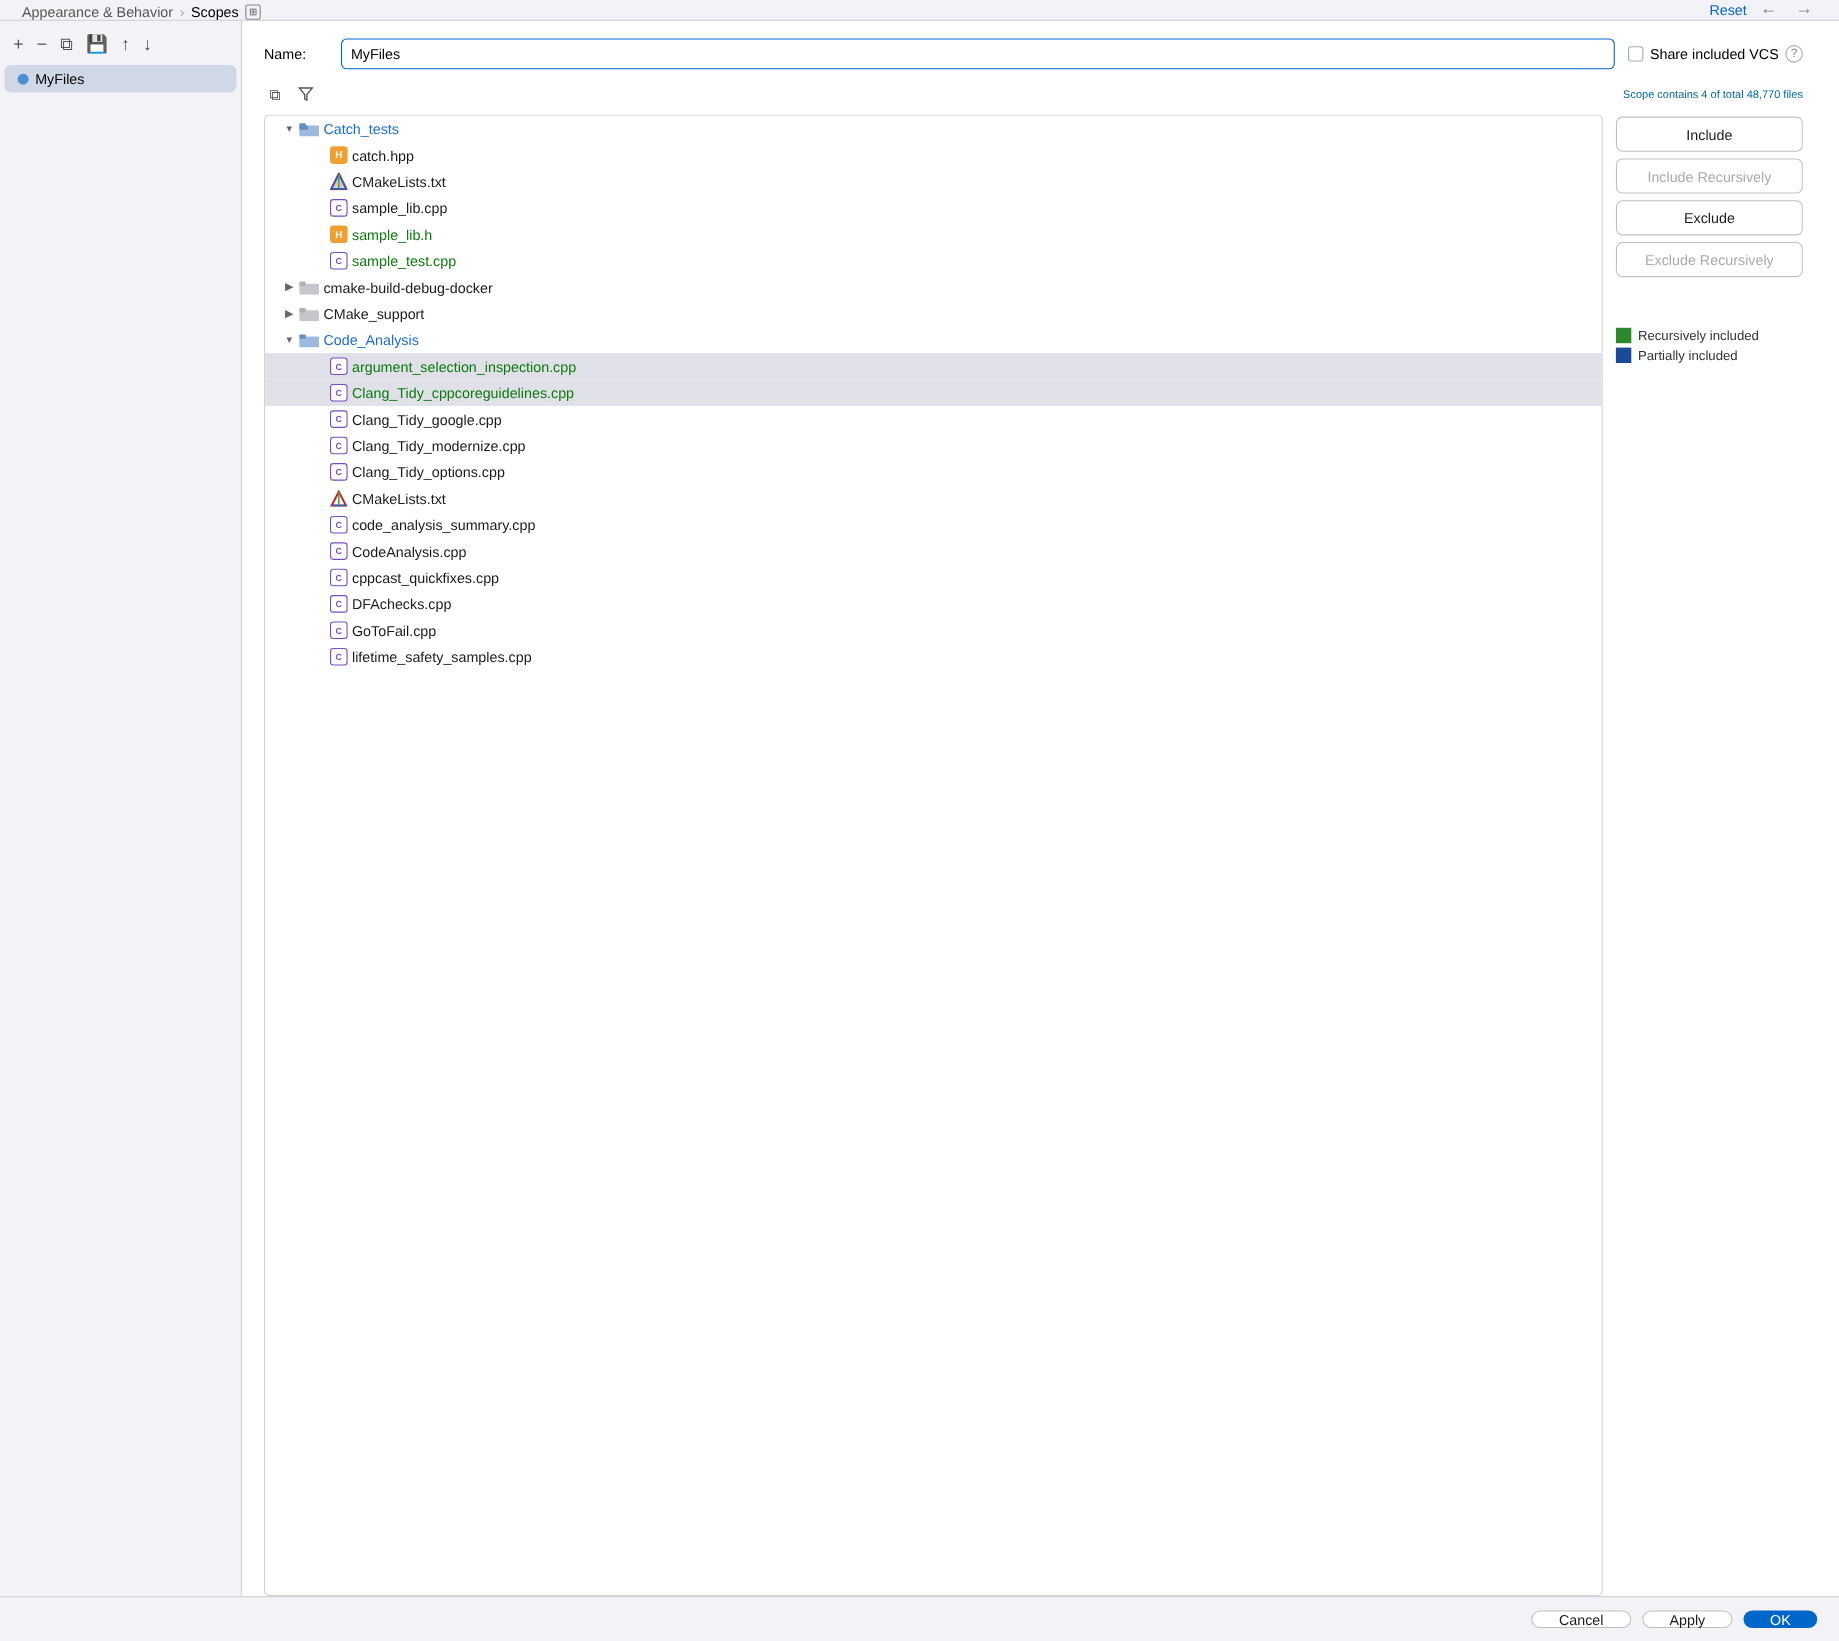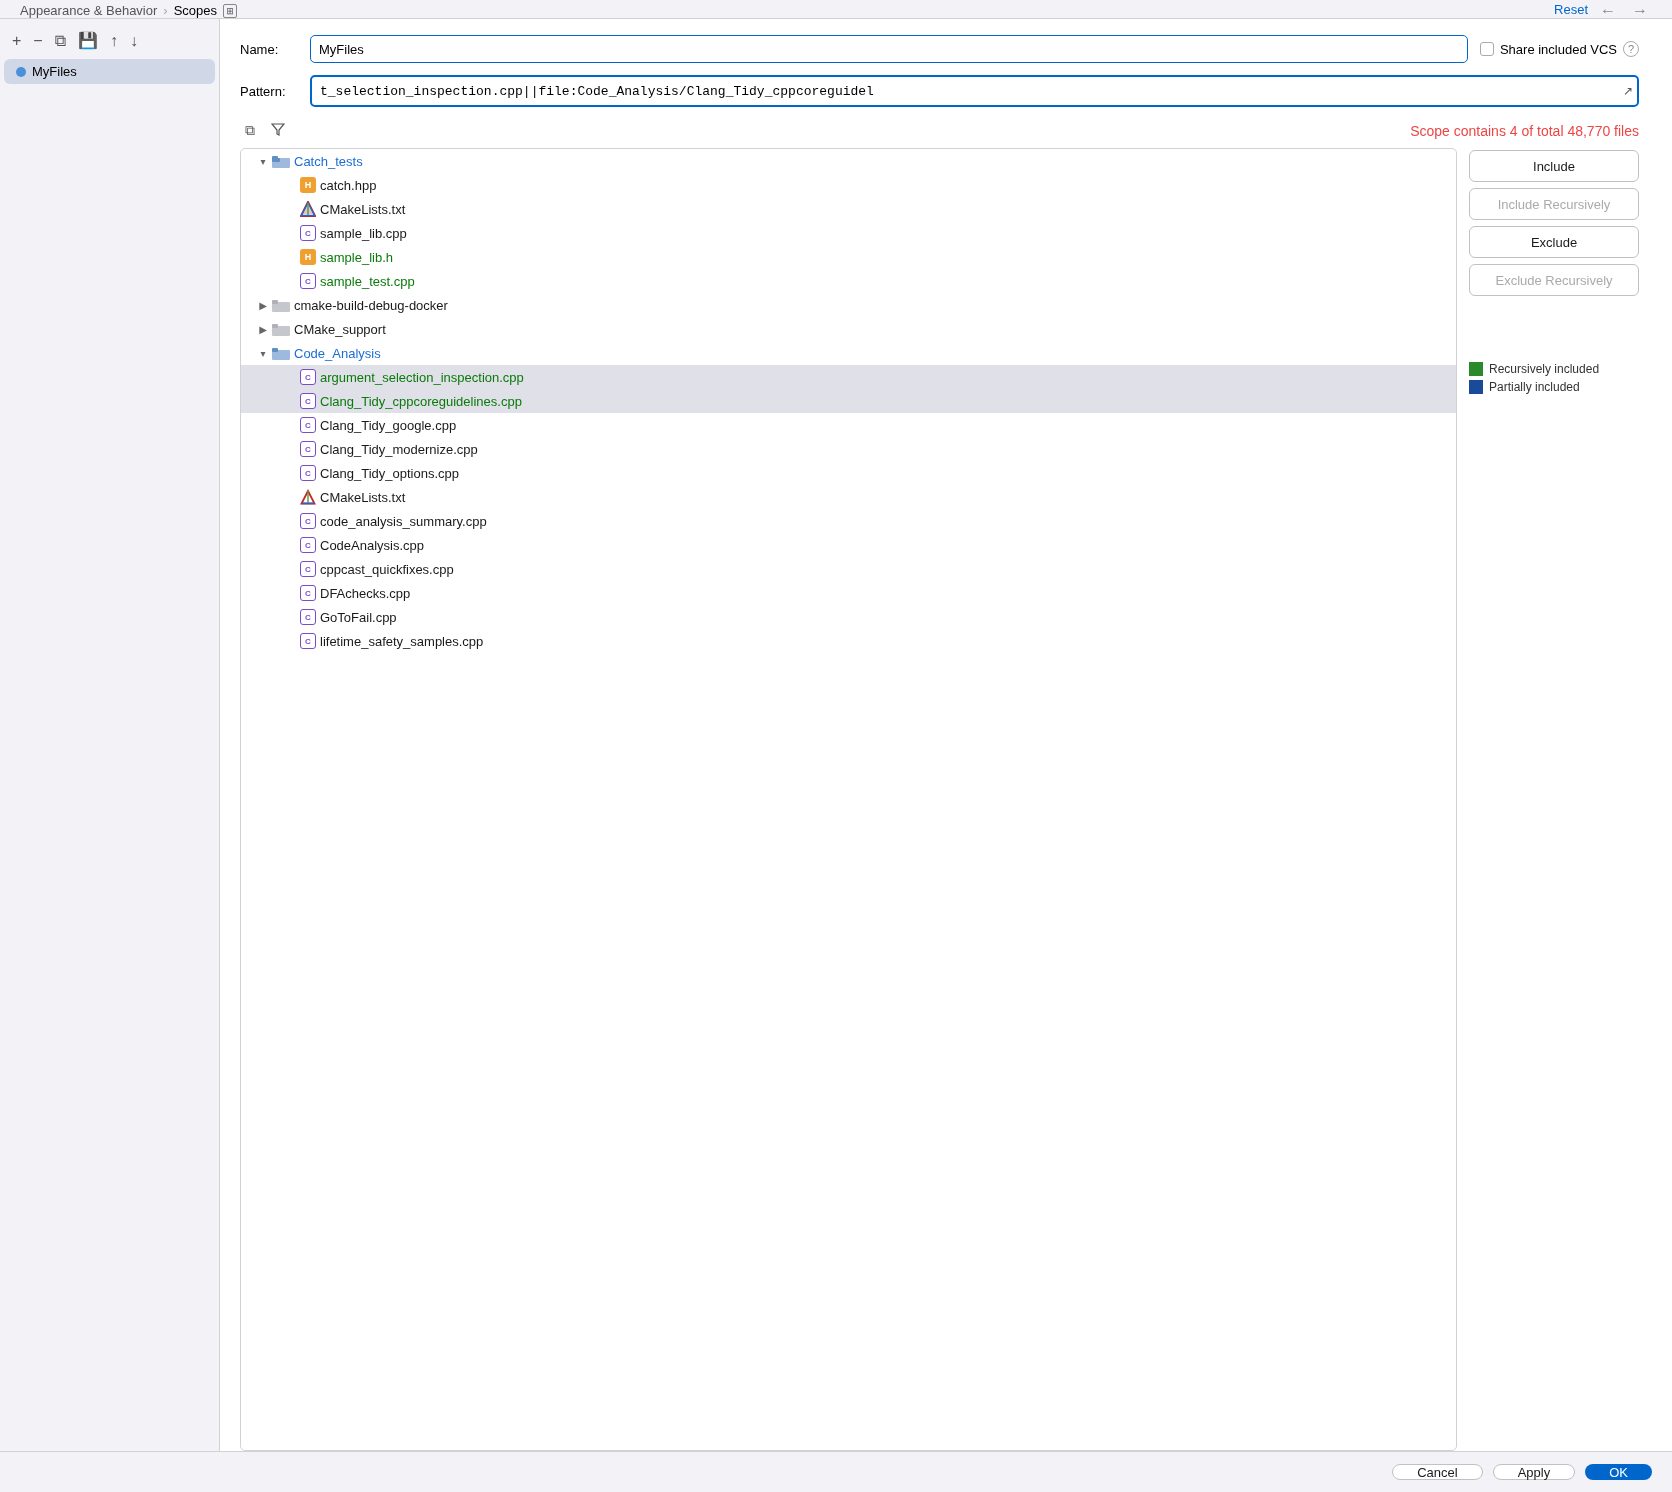--- a/index.html
+++ b/index.html
@@ -239,22 +239,22 @@
       cursor: pointer;
       padding: 3px 5px;
       border-radius: 3px;
       font-size: 14px;
       color: #555;
     }
 
     
     .scope-info {
       margin-left: auto;
-      font-size: 14px;
-      color: #ef4444;
+      font-size: 10px;
+      color: #0369a1;
     }
 
     
     .tree-area {
       display: flex;
       flex: 1;
       gap: 12px;
       overflow: hidden;
       margin-bottom: 0;
     }
@@ -471,27 +471,20 @@
     <div class="form-row">
       <label class="form-label">Name:</label>
       <input class="name-input" type="text" value="MyFiles" style="">
       <div class="vcs-row">
         <div class="vcs-checkbox"></div>
         <span class="vcs-label">Share included VCS</span>
         <div class="help-icon">?</div>
       </div>
     </div>
 
-    <div class="form-row">
-      <label class="form-label">Pattern:</label>
-      <div class="pattern-input-container">
-        <input class="pattern-input" type="text" value="t_selection_inspection.cpp||file:Code_Analysis/Clang_Tidy_cppcoreguidel" style="">
-        <span class="expand-icon">↗</span>
-      </div>
-    </div>
 
 
     <div class="tree-toolbar">
       <button class="tree-tool-btn">⧉</button>
       <button class="tree-tool-btn">
         <svg width="14" height="14" viewBox="0 0 14 14">
           <path d="M1 2h12l-5 6v5l-2-1V8L1 2z" fill="none" stroke="#555" stroke-width="1.2"></path>
         </svg>
       </button>
       <span class="scope-info">Scope contains 4 of total 48,770 files</span>
@@ -653,21 +646,21 @@
         </div>
 
       </div>
 
       <div class="buttons-panel">
         <button class="scope-btn">Include</button>
         <button class="scope-btn" disabled="">Include Recursively</button>
         <button class="scope-btn">Exclude</button>
         <button class="scope-btn" disabled="">Exclude Recursively</button>
 
-        <div class="legend" style="margin-top: 60px;">
+        <div class="legend" style="margin-top: 40px;">
           <div class="legend-item">
             <div class="legend-box green"></div>
             <span class="legend-text">Recursively included</span>
           </div>
           <div class="legend-item">
             <div class="legend-box blue"></div>
             <span class="legend-text">Partially included</span>
           </div>
         </div>
       </div>

